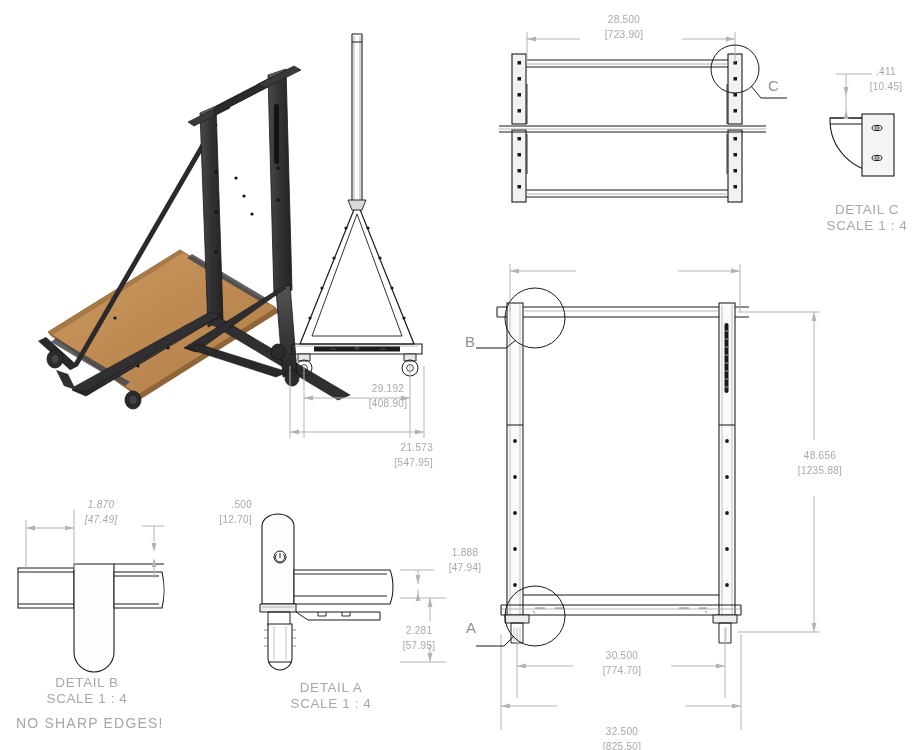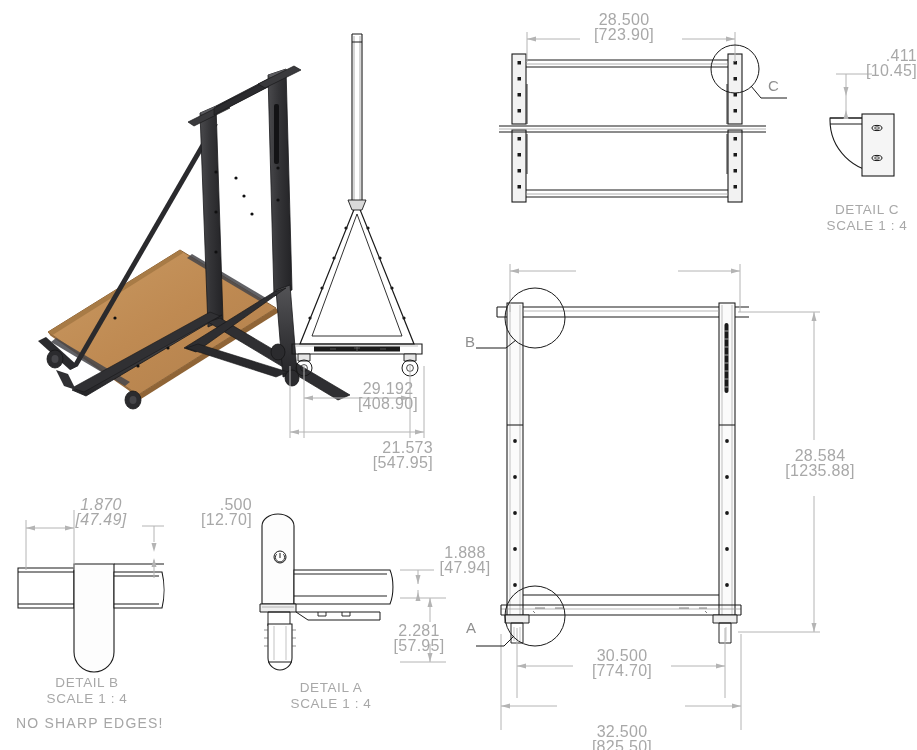--- a/index.html
+++ b/index.html
@@ -15,21 +15,21 @@
     width: 917px;
     height: 750px;
     background: #ffffff;
     overflow: hidden;
   }
 
   
   .dimtext {
     position: absolute;
     color: #a8a8a8;
-    font-size: 16px;
+    font-size: 10px;
     line-height: 15px;
     letter-spacing: .3px;
     white-space: nowrap;
     text-align: center;
     font-family: "Liberation Sans", sans-serif;
   }
   .dimtext .v1 { display: block; }
   .dimtext .v2 { display: block; }
 
   
@@ -335,21 +335,21 @@
     <g stroke="#b4b4b4" stroke-width="1" fill="none">
       <path d="M12,8 L48,8"></path>
       <path d="M22,8 L22,52"></path>
     </g>
     <g fill="#b4b4b4">
       <polygon points="22,30 19.5,21 24.5,21"></polygon>
       <polygon points="22,44 19.5,53 24.5,53"></polygon>
     </g>
   </svg>
 
-  <div class="dimtext" style="left:855px; top:48px; width:62px;text-align:right;">
+  <div class="dimtext" style="left:855px; top:64px; width:62px;">
     <span class="v1">.411</span>
     <span class="v2">[10.45]</span>
   </div>
 
   <div class="caption" style="left:812px; top:202px; width:110px;">
     <span>DETAIL C</span>
     <span>SCALE 1 : 4</span>
   </div>
 
   <svg class="vsvg" style="left:495px; top:295px;" width="260" height="350" viewBox="0 0 260 350">
@@ -445,21 +445,21 @@
       <path d="M78,12 L78,140"></path>
       <path d="M78,196 L78,332"></path>
     </g>
     <g fill="#b4b4b4">
       <polygon points="78,12 75.5,21 80.5,21"></polygon>
       <polygon points="78,332 75.5,323 80.5,323"></polygon>
     </g>
   </svg>
 
   <div class="dimtext" style="left:770px; top:448px; width:100px;">
-    <span class="v1">28.584</span>
+    <span class="v1">48.656</span>
     <span class="v2">[1235.88]</span>
   </div>
 
   <svg class="vsvg" style="left:495px; top:620px;" width="280" height="120" viewBox="0 0 280 120">
     <g stroke="#b4b4b4" stroke-width="1" fill="none">
 
       <path d="M22,8 L22,78"></path>
       <path d="M230,8 L230,78"></path>
       <path d="M6,14 L6,110"></path>
       <path d="M246,14 L246,110"></path>

